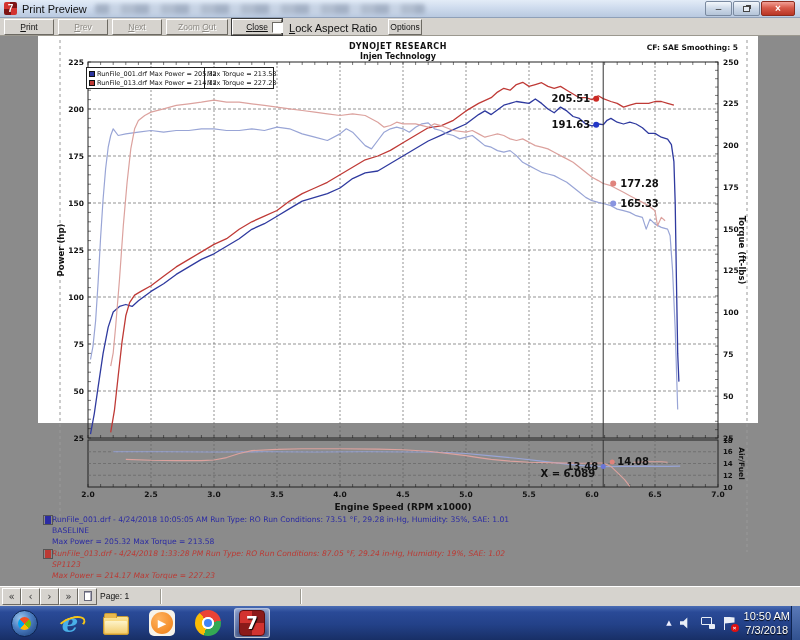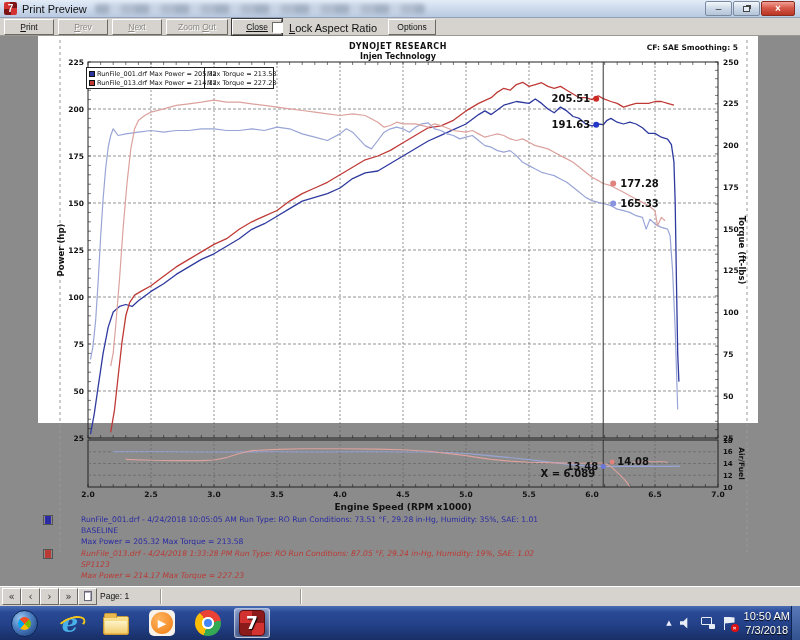--- a/index.html
+++ b/index.html
@@ -56,21 +56,21 @@
   .leg-col.c1 { width:118px; border-right:1px solid #222; }
   .leg-col.c2 { width:68px; }
   .leg-row { display:flex; align-items:center; height:9px; }
   .leg-swatch { width:6px; height:6px; border:1px solid #111; margin-right:2px; flex:none; }
   .leg-txt { font-family:"DejaVu Sans",sans-serif; font-size:6.5px; font-weight:normal; color:#111; white-space:nowrap; }
 
   
   .run-block { position:absolute; left:5px; font-family:"DejaVu Sans",sans-serif; }
   .run-swatch { position:absolute; left:0; top:1px; width:10px; height:10px; border:1px solid #555; }
   .run-swatch > div { width:6px; height:8px; margin:0 auto; margin-top:0px; }
-  .run-lines { margin-left:38px; }
+  .run-lines { margin-left:9px; }
   .run-lines div { font-size:7.6px; line-height:11px; white-space:nowrap; }
 
   
   #statusbar { position:absolute; left:0; top:586px; width:800px; height:20px;
     background:#d6d3ce; border-top:1px solid #ffffff; }
   .nav-btn { position:absolute; top:1px; width:19px; height:17px; background:#d6d3ce;
     border:1px solid; border-color:#ffffff #6d6a63 #6d6a63 #ffffff;
     font-family:"DejaVu Sans",sans-serif; font-size:10px; color:#333; text-align:center; line-height:15px; }
   #page-icon-btn { left:78px; }
   .page-glyph { width:8px; height:10px; margin:2px auto; background:#fff; border:1px solid #667;
@@ -152,21 +152,21 @@
   </div>
 
   <div id="toolbar">
     <div class="tb-btn" style="left:4px;width:50px"><u>P</u>rint</div>
     <div class="tb-btn disabled" style="left:58px;width:50px"><u>P</u>rev</div>
     <div class="tb-btn disabled" style="left:112px;width:50px"><u>N</u>ext</div>
     <div class="tb-btn disabled" style="left:166px;width:62px">Zoom <u>O</u>ut</div>
     <div class="tb-btn default" style="left:232px;width:50px"><u>C</u>lose</div>
     <div class="tb-check-box"></div>
     <div class="tb-check-label"><u>L</u>ock Aspect Ratio</div>
-    <div class="tb-btn" style="left:388px;width:48px">Options</div>
+    <div class="tb-btn" style="left:388px;width:34px">Options</div>
   </div>
 
   <div id="preview">
     <div id="page">
       <div id="hdr1" class="hdr-line">DYNOJET RESEARCH</div>
       <div id="hdr2" class="hdr-line">Injen Technology</div>
       <div id="correction">CF: SAE  Smoothing: 5</div>
 
       <svg id="chart-canvas" width="720" height="546" style="position:absolute;left:0;top:0;">
           <line x1="22" y1="4" x2="22" y2="516" stroke="#999" stroke-dasharray="3,3"></line>

